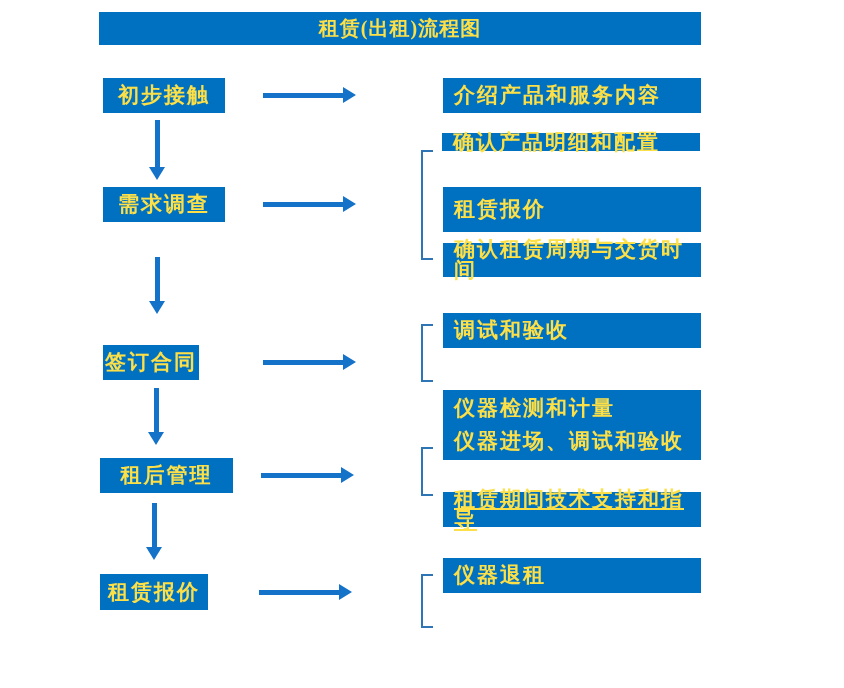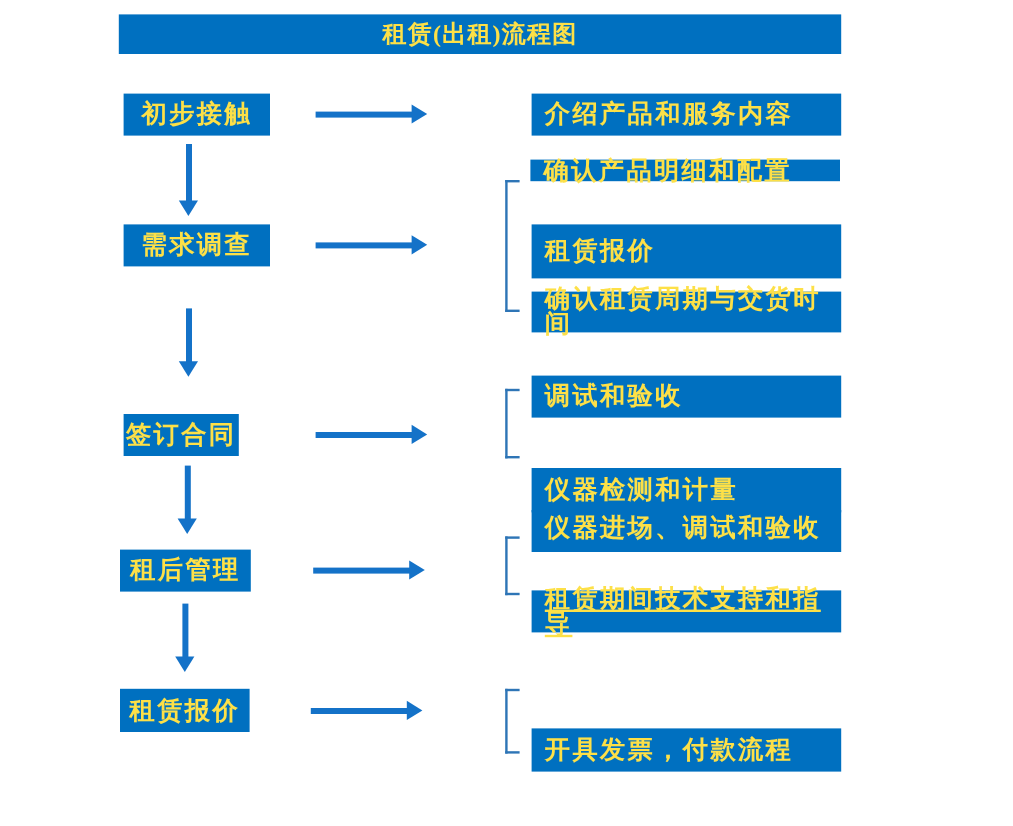--- a/index.html
+++ b/index.html
@@ -88,21 +88,21 @@
 </head>
 <body>
 
 <div class="canvas">
 
   <div class="titlebar" style="left:99px; top:12px; width:602px; height:33px;">租赁(出租)流程图</div>
 
   <div class="box step" style="left:103px; top:78px;  width:122px; height:35px;">初步接触</div>
   <div class="box step" style="left:103px; top:187px; width:122px; height:35px;">需求调查</div>
   <div class="box step" style="left:103px; top:345px; width:96px; height:35px;">签订合同</div>
-  <div class="box step" style="left:100px; top:458px; width:109px; height:35px;">租后管理</div>
+  <div class="box step" style="left:100px; top:458px; width:133px; height:35px;">租后管理</div>
   <div class="box step" style="left:100px; top:574px; width:108px; height:36px;">租赁报价</div>
 
   <div class="arrow-v" style="left:149px; top:120px; height:60px;"></div>
   <div class="arrow-v" style="left:149px; top:257px; height:57px;"></div>
   <div class="arrow-v" style="left:148px; top:388px; height:57px;"></div>
   <div class="arrow-v" style="left:146px; top:503px; height:57px;"></div>
 
   <div class="arrow-h" style="left:263px; top:87px;  width:93px;"></div>
   <div class="arrow-h" style="left:263px; top:196px; width:93px;"></div>
   <div class="arrow-h" style="left:263px; top:354px; width:93px;"></div>
@@ -119,15 +119,15 @@
   <div class="box detail" style="left:442px; top:133px; width:258px; height:18px;">确认产品明细和配置</div>
   <div class="box detail" style="left:443px; top:187px; width:258px; height:45px;">租赁报价</div>
   <div class="box detail" style="left:443px; top:243px; width:258px; height:34px;">确认租赁周期与交货时间</div>
 
   <div class="box detail" style="left:443px; top:313px; width:258px; height:35px;">调试和验收</div>
   <div class="box detail" style="left:443px; top:362px; width:258px; height:37px;margin-top:28px;">仪器检测和计量</div>
 
   <div class="box detail" style="left:443px; top:425px; width:258px; height:35px;font-family:Liberation Mono, monospace;">仪器进场、调试和验收</div>
   <div class="box detail" style="left:443px; top:492px; width:258px; height:35px;text-decoration:underline;">租赁期间技术支持和指导</div>
 
-  <div class="box detail" style="left:443px; top:607px; width:258px; height:36px;">开具发票，付款流程</div>
+  <div class="box detail" style="left:443px; top:558px; width:258px; height:35px;">仪器退租</div>
 
 </div>
 
 </body></html>

